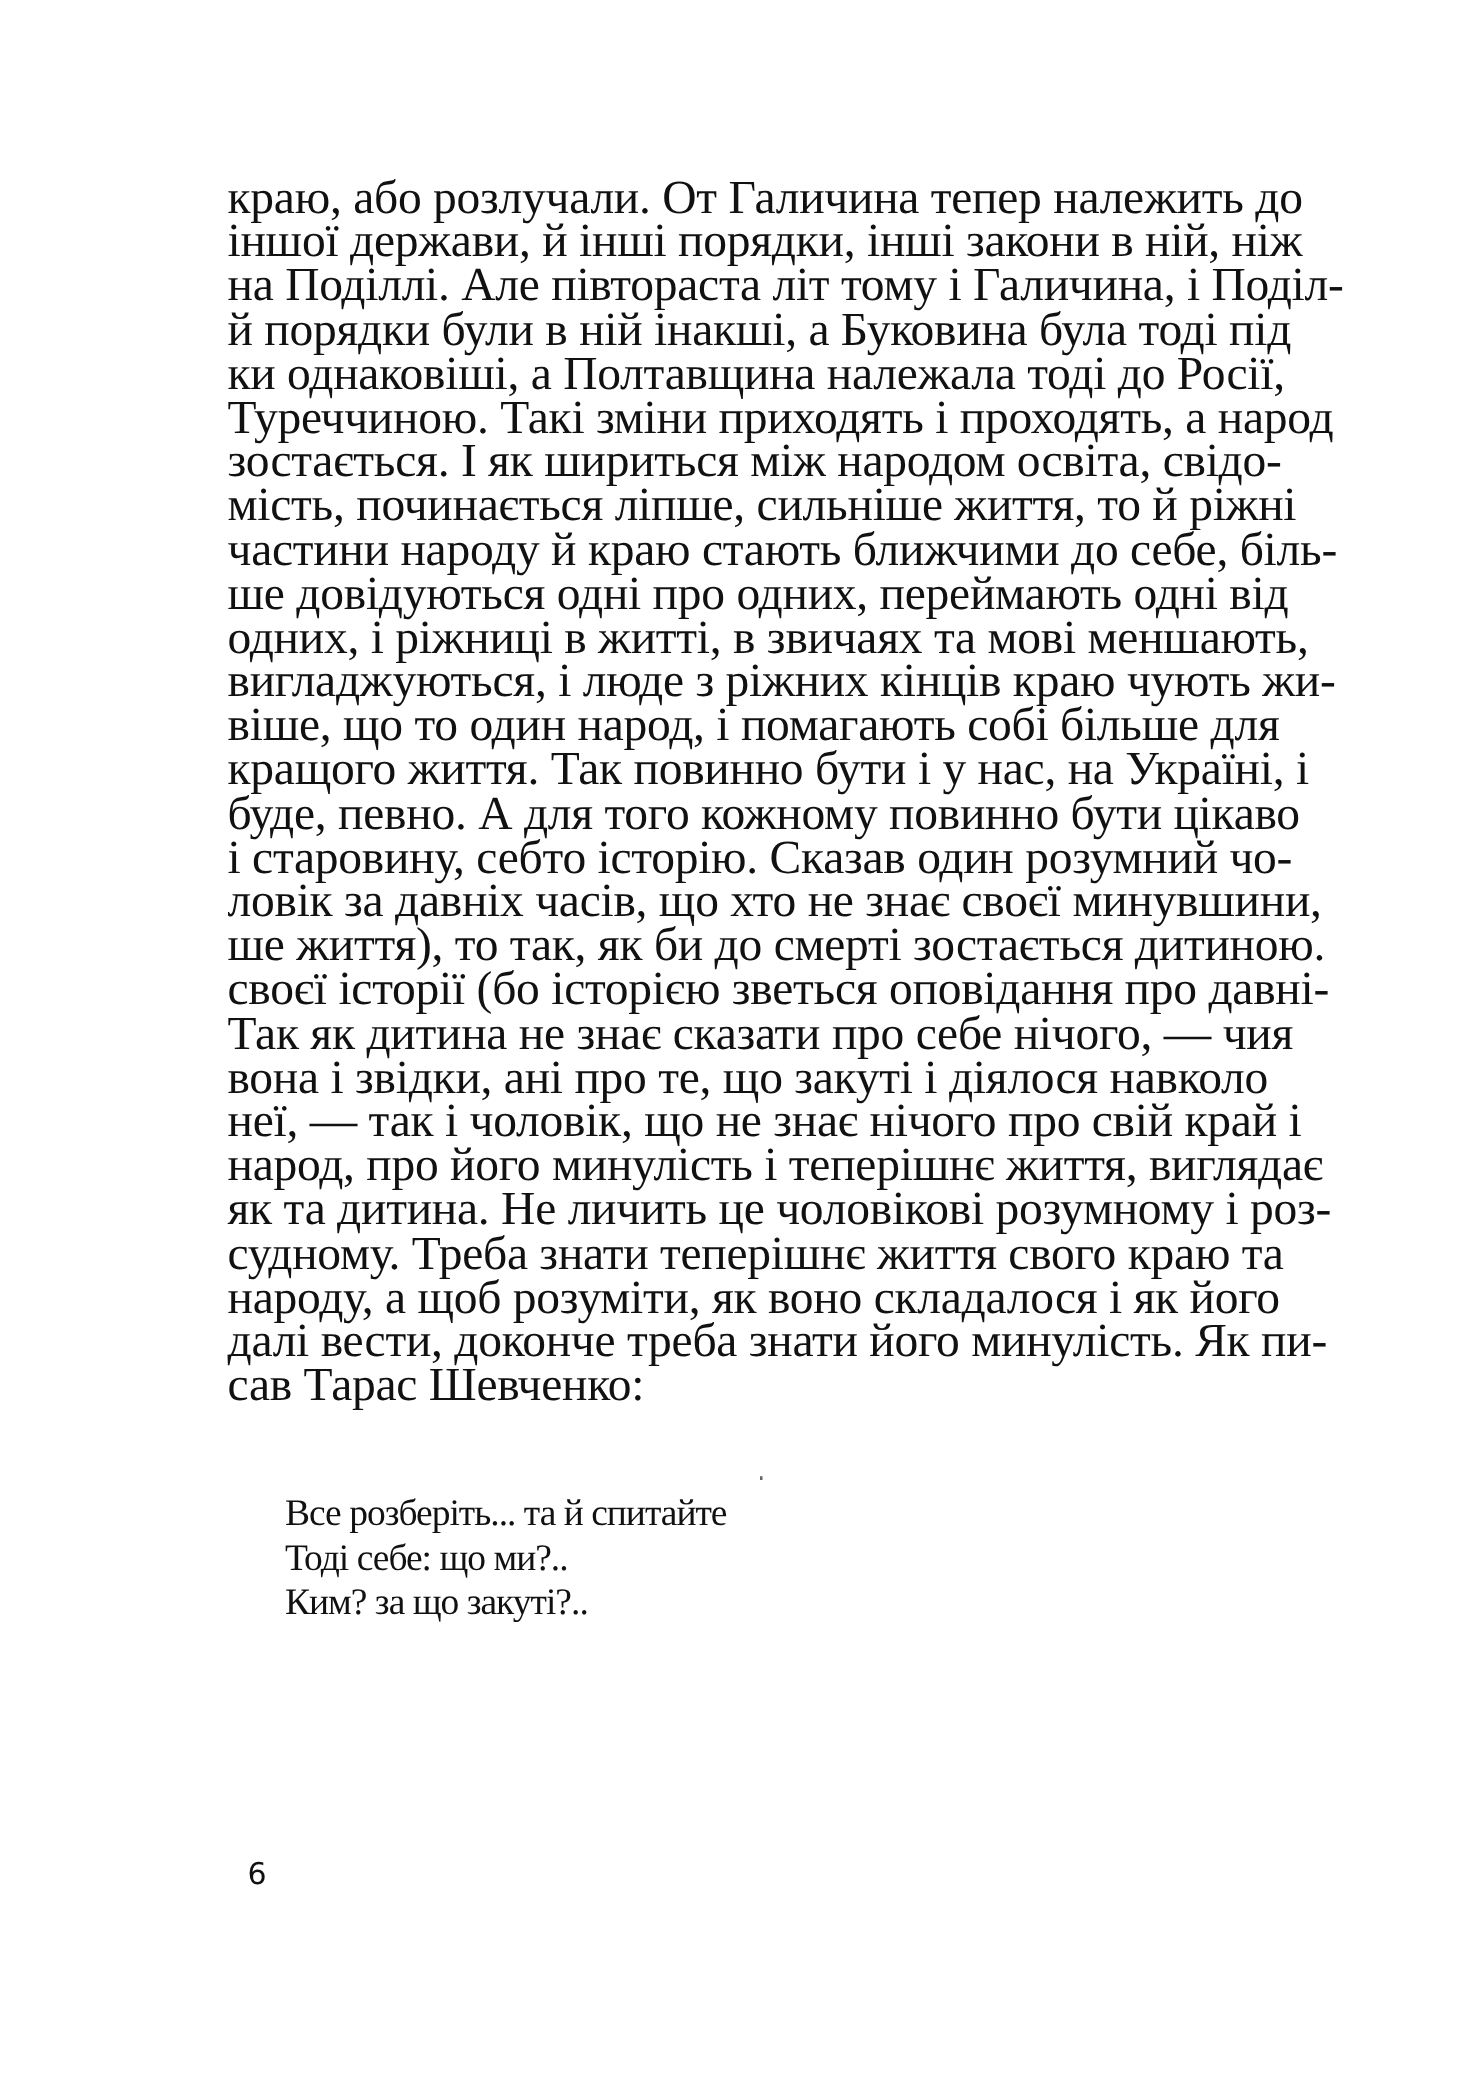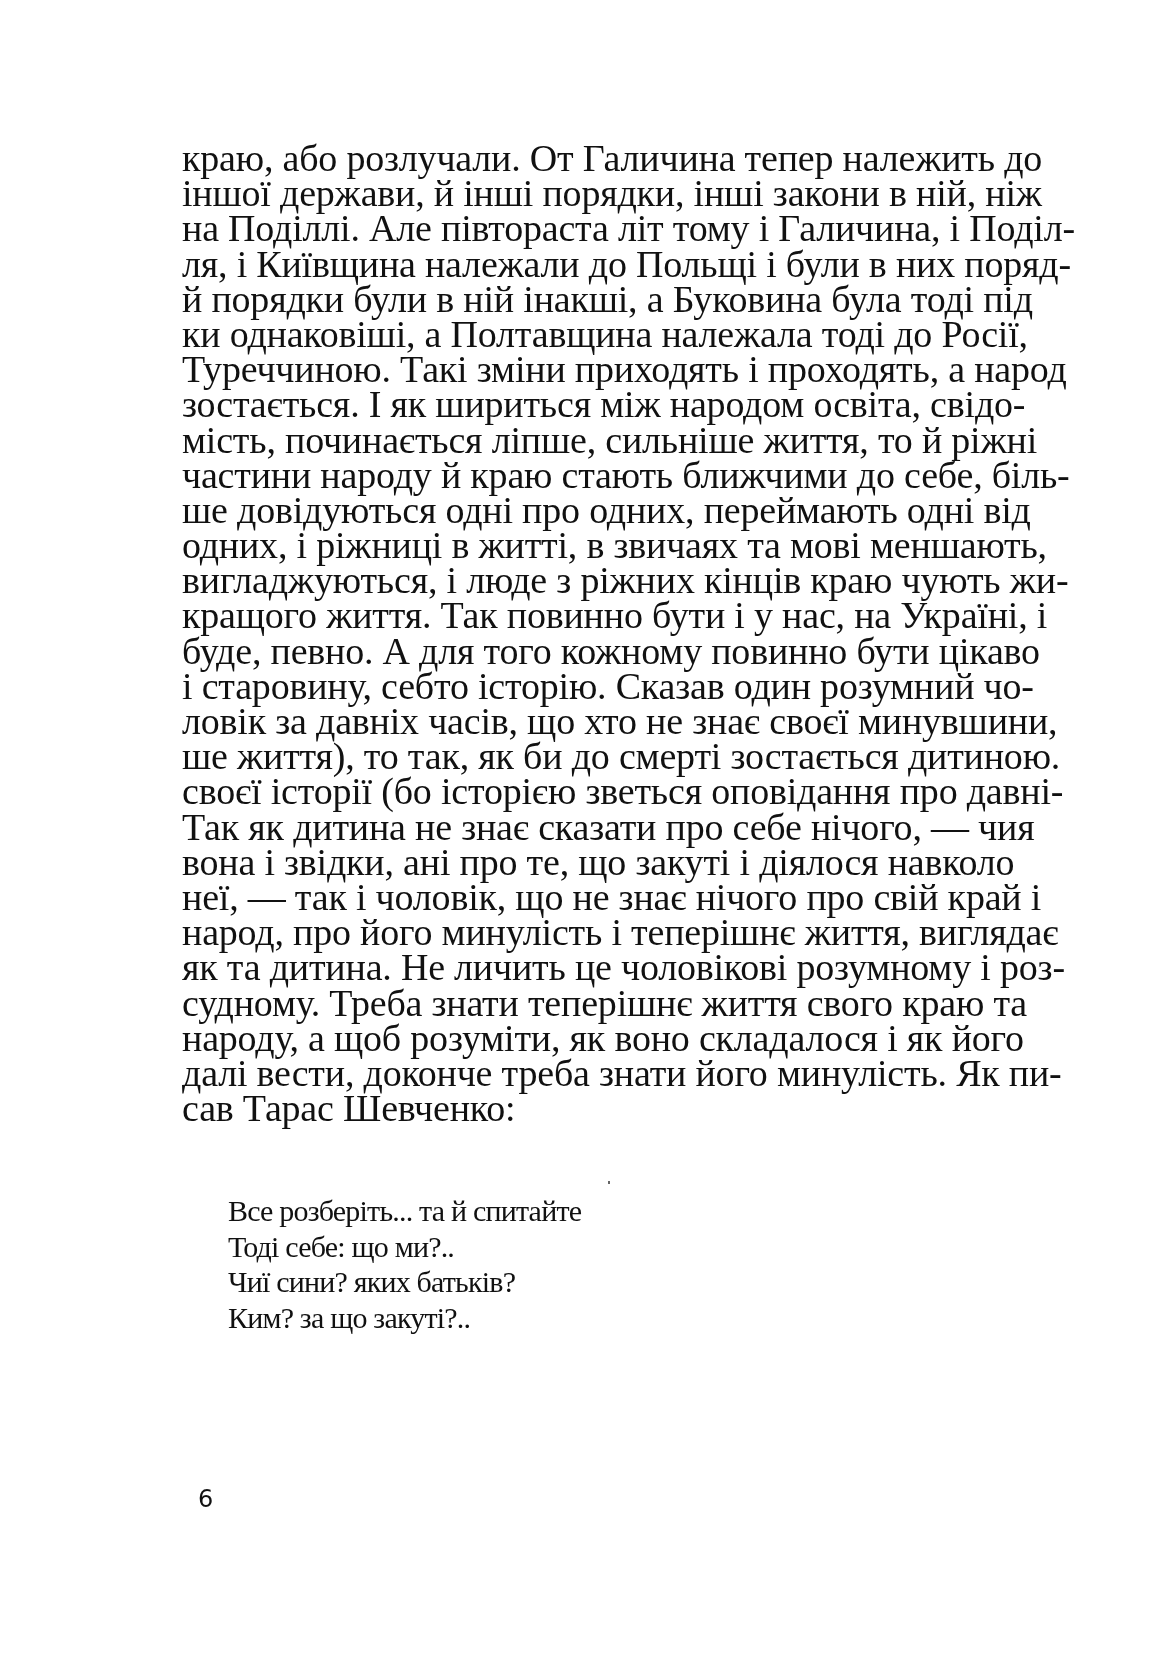--- a/index.html
+++ b/index.html
@@ -74,30 +74,30 @@
 </style>
 </head>
 <body>
 
 <div class="page">
 
   <div class="body-text">
     <span class="line">краю, або розлучали. От Галичина тепер належить до</span>
     <span class="line">іншої держави, й інші порядки, інші закони в ній, ніж</span>
     <span class="line">на Поділлі. Але півтораста літ тому і Галичина, і Поділ-</span>
-    <span class="line">ля, і Київщина належали до Польщі і були в них поряд-</span>
     <span class="line">й порядки були в ній інакші, а Буковина була тоді під</span>
     <span class="line">ки однаковіші, а Полтавщина належала тоді до Росії,</span>
     <span class="line">Туреччиною. Такі зміни приходять і проходять, а народ</span>
     <span class="line">зостається. І як шириться між народом освіта, свідо-</span>
     <span class="line">мість, починається ліпше, сильніше життя, то й ріжні</span>
     <span class="line">частини народу й краю стають ближчими до себе, біль-</span>
     <span class="line">ше довідуються одні про одних, переймають одні від</span>
     <span class="line">одних, і ріжниці в житті, в звичаях та мові меншають,</span>
     <span class="line">вигладжуються, і люде з ріжних кінців краю чують жи-</span>
+    <span class="line">віше, що то один народ, і помагають собі більше для</span>
     <span class="line">кращого життя. Так повинно бути і у нас, на Україні, і</span>
     <span class="line">буде, певно. А для того кожному повинно бути цікаво</span>
     <span class="line">і старовину, себто історію. Сказав один розумний чо-</span>
     <span class="line">ловік за давніх часів, що хто не знає своєї минувшини,</span>
     <span class="line">ше життя), то так, як би до смерті зостається дитиною.</span>
     <span class="line">своєї історії (бо історією зветься оповідання про давні-</span>
     <span class="line">Так як дитина не знає сказати про себе нічого, — чия</span>
     <span class="line">вона і звідки, ані про те, що закуті і діялося навколо</span>
     <span class="line">неї, — так і чоловік, що не знає нічого про свій край і</span>
     <span class="line">народ, про його минулість і теперішнє життя, виглядає</span>
@@ -106,19 +106,18 @@
     <span class="line">народу, а щоб розуміти, як воно складалося і як його</span>
     <span class="line">далі вести, доконче треба знати його минулість. Як пи-</span>
     <span class="line last">сав Тарас Шевченко:</span>
   </div>
 
   <div class="speck"></div>
 
   <div class="poem">
     <span class="poem-line">Все розберіть... та й спитайте</span>
     <span class="poem-line">Тоді себе: що ми?..</span>
-    <span class="poem-line">Чиї сини? яких батьків?</span>
     <span class="poem-line">Ким? за що закуті?..</span>
   </div>
 
   <div class="page-number">6</div>
 
 </div>
 
 </body></html>

